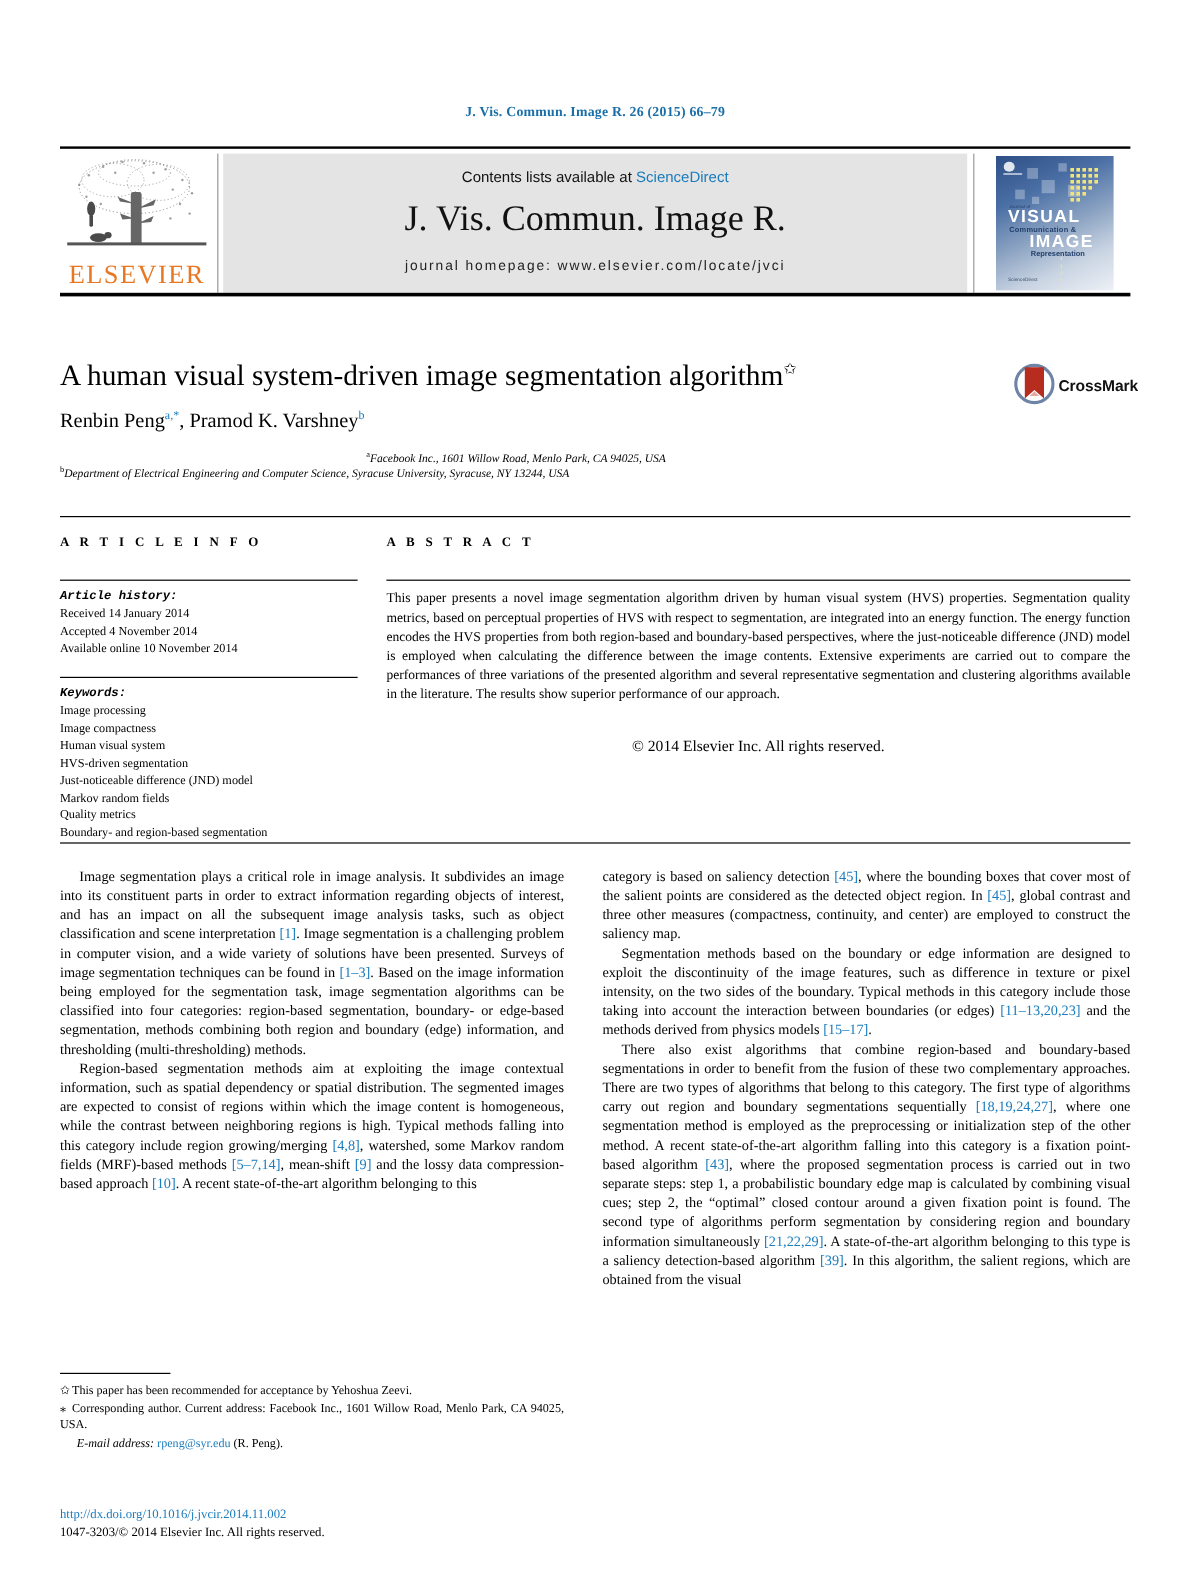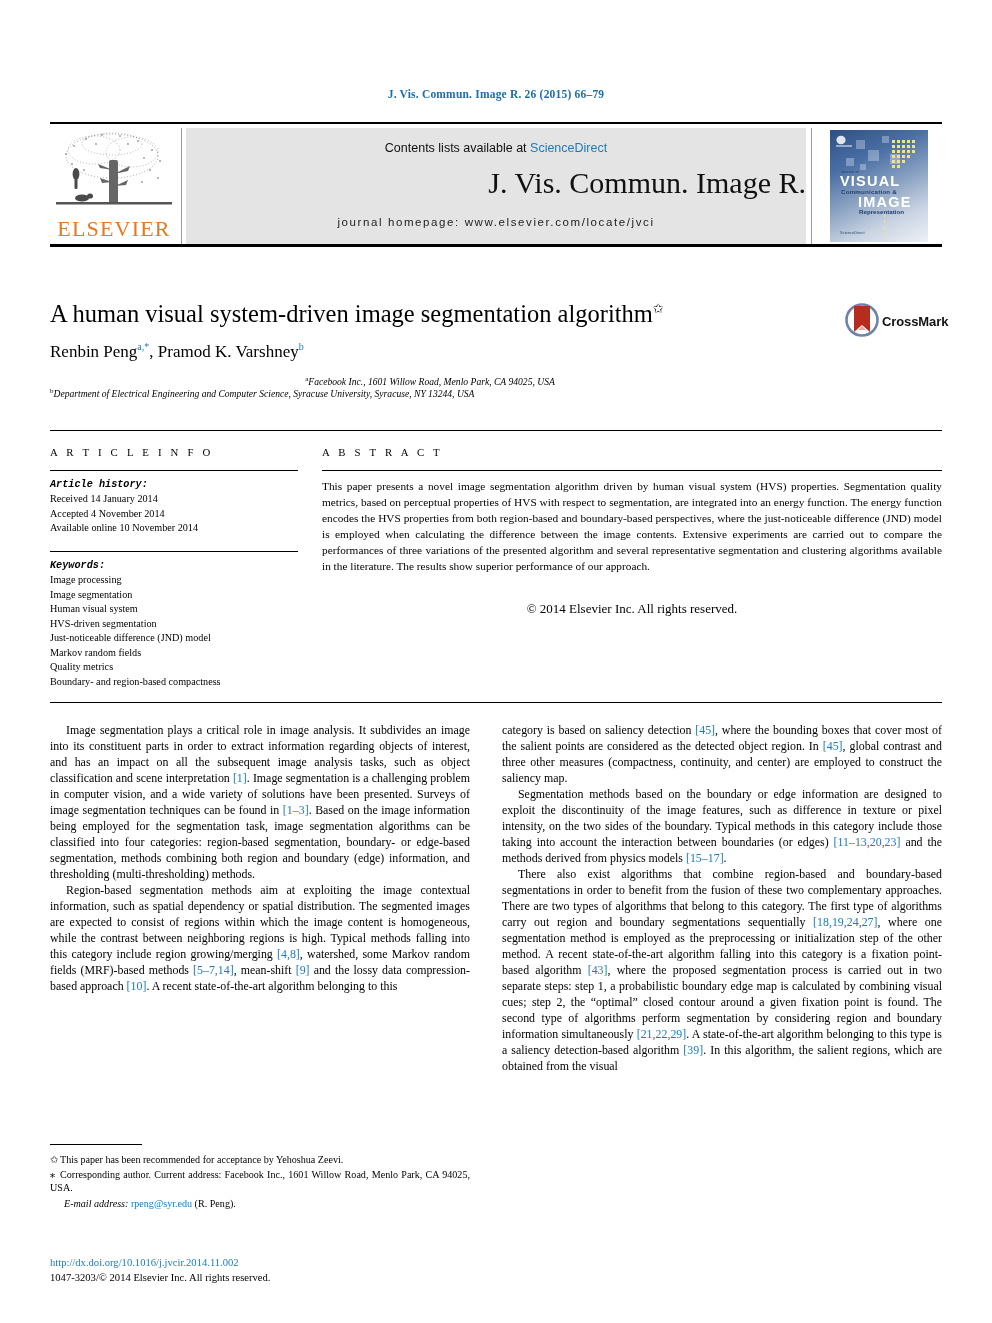--- a/index.html
+++ b/index.html
@@ -91,21 +91,21 @@
     font-size: 12.5px;
     color: #111;
   }
   .contents-line .sd {
     color: #1a7bbd;
   }
   .journal-title {
     position: absolute;
     left: 0; top: 38px;
     width: 620px;
-    text-align: right;
+    text-align: center;
     font-family: "Liberation Serif", serif;
     font-size: 30px;
     color: #111;
   }
   .homepage-line {
     position: absolute;
     left: 0; top: 88px;
     width: 620px;
     text-align: center;
     font-family: "Liberation Sans", sans-serif;
@@ -251,24 +251,24 @@
     left: 50px; top: 430px;
     width: 248px;
   }
   .abs-col {
     position: absolute;
     left: 322px; top: 430px;
     width: 620px;
   }
   .sect-head {
     font-family: "Liberation Serif", serif;
-    font-weight: normal;
+    font-weight: bold;
     font-size: 10.8px;
     letter-spacing: 3.2px;
-    margin-bottom: 12px;
+    margin-bottom: 25px;
   }
   .thin-rule {
     height: 1px;
     background: #000;
     margin-bottom: 7px;
   }
   .ital-label {
     font-style: italic;
     font-weight: bold;
     font-size: 10.2px;
@@ -501,27 +501,27 @@
       <div class="ital-label">Article history:</div>
       <div>Received 14 January 2014</div>
       <div>Accepted 4 November 2014</div>
       <div>Available online 10 November 2014</div>
     </div>
     <div class="info-gap"></div>
     <div class="thin-rule"></div>
     <div class="kw-list">
       <div class="ital-label">Keywords:</div>
       <div>Image processing</div>
-      <div>Image segmentation</div>
+      <div>Image compactness</div>
       <div>Human visual system</div>
       <div>HVS-driven segmentation</div>
       <div>Just-noticeable difference (JND) model</div>
       <div>Markov random fields</div>
       <div>Quality metrics</div>
-      <div>Boundary- and region-based compactness</div>
+      <div>Boundary- and region-based segmentation</div>
     </div>
   </div>
 
   <div class="abs-col">
     <div class="sect-head">A B S T R A C T</div>
     <div class="thin-rule"></div>
     <div class="abstract-text">This paper presents a novel image segmentation algorithm driven by human visual system (HVS) properties. Segmentation quality metrics, based on perceptual properties of HVS with respect to segmentation, are integrated into an energy function. The energy function encodes the HVS properties from both region-based and boundary-based perspectives, where the just-noticeable difference (JND) model is employed when calculating the difference between the image contents. Extensive experiments are carried out to compare the performances of three variations of the presented algorithm and several representative segmentation and clustering algorithms available in the literature. The results show superior performance of our approach.</div>
     <div class="copyright">© 2014 Elsevier Inc. All rights reserved.</div>
   </div>
 

